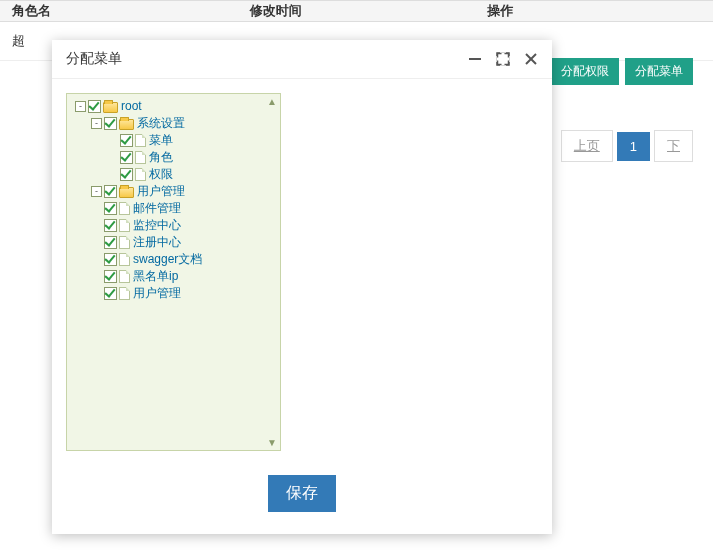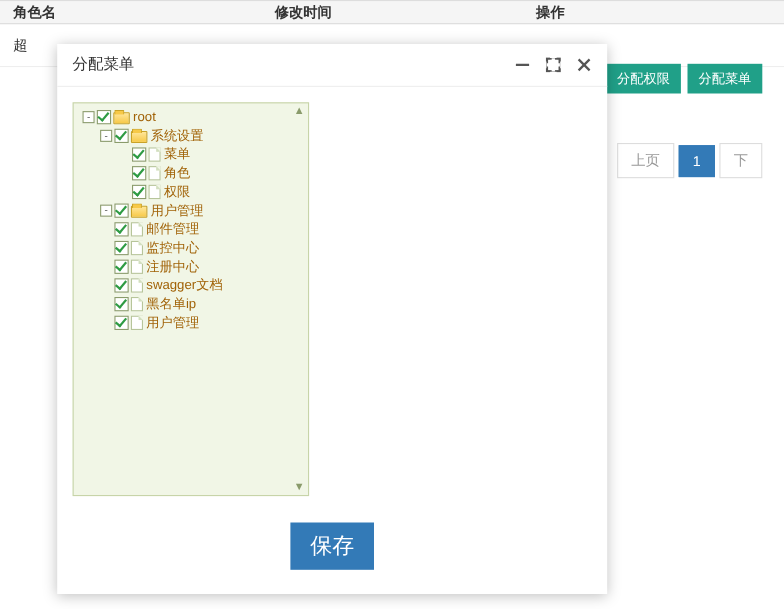--- a/index.html
+++ b/index.html
@@ -9,21 +9,21 @@
     .bg-table { position: absolute; top: 0; left: 0; right: 0; }
     .bg-header { display: flex; background: #f5f5f5; border-top: 1px solid #ddd; border-bottom: 1px solid #ddd; }
     .bg-header-cell { padding: 1px 12px; font-weight: bold; flex: 1; }
     .bg-row { display: flex; border-bottom: 1px solid #eee; }
     .bg-cell { padding: 10px 12px; flex: 1; }
     .bg-actions { position: absolute; right: 20px; top: 58px; display: flex; gap: 6px; }
     .bg-btn { background: #20a088; color: #fff; padding: 5px 10px; font-size: 12px; border: none; cursor: pointer; }
     .bg-pager { position: absolute; right: 20px; top: 130px; display: flex; gap: 4px; align-items: center; }
     .bg-pager span { padding: 6px 12px; border: 1px solid #ddd; background: #fff; cursor: pointer; }
     .bg-pager span.active { background: #337ab7; color: #fff; border-color: #337ab7; }
-    .bg-pager span.disabled { color: #999; }
+    .bg-pager span.disabled { color: #999; text-decoration: underline; }
 
     
     .modal { position: absolute; left: 52px; top: 40px; width: 500px; background: #fff; box-shadow: 0 2px 12px rgba(0,0,0,0.25); }
     .modal-header { display: flex; align-items: center; justify-content: space-between; padding: 10px 14px; border-bottom: 1px solid #eee; }
     .modal-title { font-size: 14px; }
     .modal-controls { display: flex; gap: 14px; align-items: center; }
     .modal-controls .ctrl { cursor: pointer; color: #555; }
     .modal-controls svg { width: 14px; height: 14px; display: block; }
 
     
@@ -34,25 +34,25 @@
     .indent { display: inline-block; }
     .toggle { width: 11px; height: 11px; border: 1px solid #8a9b6b; background: #fff; display: inline-flex; align-items: center; justify-content: center; font-size: 9px; line-height: 9px; color: #555; cursor: pointer; margin-right: 2px; }
     .toggle-empty { width: 13px; display: inline-block; }
     .chk { width: 13px; height: 13px; border: 1px solid #8a9b6b; background: #fff; display: inline-flex; align-items: center; justify-content: center; margin-right: 2px; cursor: pointer; position: relative; }
     .chk.checked::after { content: ""; position: absolute; left: 2px; top: -1px; width: 4px; height: 8px; border: solid #2e9b43; border-width: 0 2px 2px 0; transform: rotate(40deg); }
     .ico { width: 15px; height: 14px; display: inline-block; margin-right: 3px; position: relative; }
     .ico.folder { background: linear-gradient(#ffe69a, #f7c948); border: 1px solid #c9a227; border-radius: 1px; height: 11px; margin-top: 2px; }
     .ico.folder::before { content: ""; position: absolute; top: -3px; left: 0; width: 7px; height: 3px; background: #f7c948; border: 1px solid #c9a227; border-bottom: none; border-radius: 1px 1px 0 0; }
     .ico.file { background: #fff; border: 1px solid #b7c59a; width: 11px; height: 13px; }
     .ico.file::before { content: ""; position: absolute; right: -1px; top: -1px; width: 0; height: 0; border-top: 4px solid #f1f6e6; border-left: 4px solid #d3dfc0; }
-    .label { color: #a16207; cursor: pointer; }
+    .label { color: #0369a1; cursor: pointer; }
 
     
     .modal-footer { display: flex; justify-content: center; padding: 10px 0 22px 0; }
-    .save-btn { background: #337ab7; color: #fff; border: none; padding: 8px 18px; font-size: 20px; cursor: pointer; border-radius: 0; }
+    .save-btn { background: #337ab7; color: #fff; border: none; padding: 8px 18px; font-size: 16px; cursor: pointer; border-radius: 0; }
   </style>
 </head>
 <body>
 
 <div class="bg-table">
   <div class="bg-header">
     <div class="bg-header-cell">角色名</div>
     <div class="bg-header-cell">修改时间</div>
     <div class="bg-header-cell">操作</div>
   </div>

